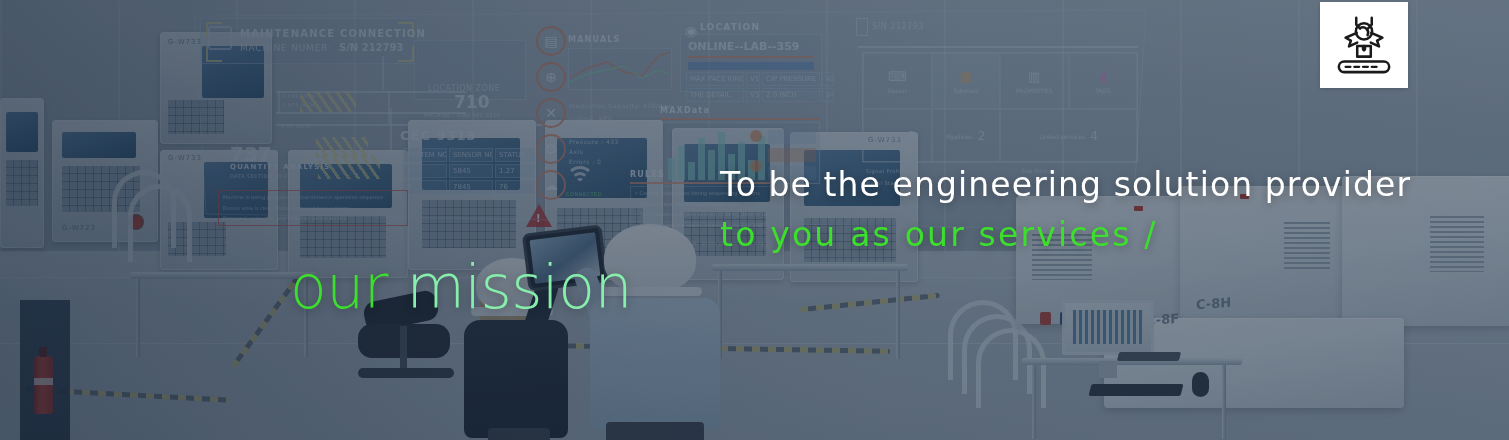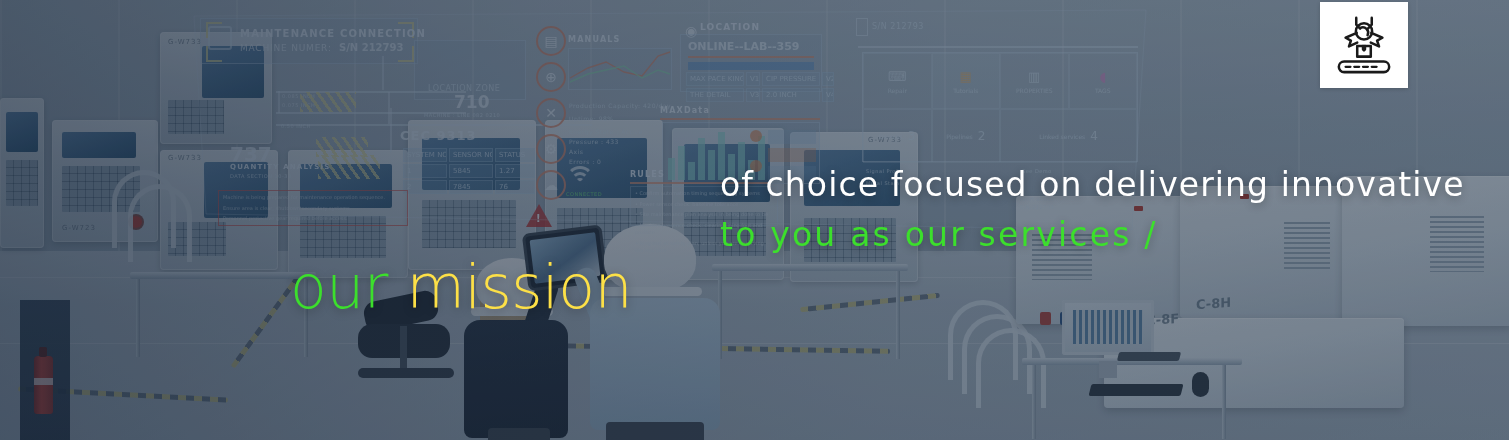--- a/index.html
+++ b/index.html
@@ -169,21 +169,21 @@
   
   .copy{position:absolute;inset:0;}
 
   .mission-head{
     position:absolute;left:290px;top:257px;
     font-size:60px;font-weight:300;line-height:1;white-space:nowrap;
     letter-spacing:-0.5px;
     text-shadow:0 2px 10px rgba(0,0,0,.35);
   }
   .mission-head .g{color:#3CDF2C;}
-  .mission-head .w{color:#fde047;}
+  .mission-head .w{color:#86efac;}
 
   .vision{
     position:absolute;left:720px;top:160px;width:760px;
   }
   .vline{
     font-size:33px;font-weight:400;line-height:50px;
     letter-spacing:1.1px;white-space:nowrap;
     text-shadow:0 2px 8px rgba(0,0,0,.32);
   }
   .vline.white{color:#ffffff;}
@@ -516,21 +516,21 @@
   <div class="tint"></div>
   <div class="tint2"></div>
 
   <div class="copy">
 
     <div class="mission-head">
       <span class="g">our</span><span class="w"> mission</span>
     </div>
 
     <div class="vision">
-      <div class="vline white">of choice focused on delivering innovative</div>
+      <div class="vline white">To be the engineering solution provider</div>
       <div class="vline green">to you as our services /</div>
     </div>
 
     <div class="logo-badge">
       <svg width="62" height="62" viewBox="0 0 64 64" fill="none" stroke="#1a1a1a" stroke-width="2.6" stroke-linecap="round" stroke-linejoin="round">
 
         <path d="M24 4 v7 l4 4"></path>
         <path d="M40 4 v7 l-4 4"></path>
 
         <circle cx="32" cy="18" r="8.4"></circle>

